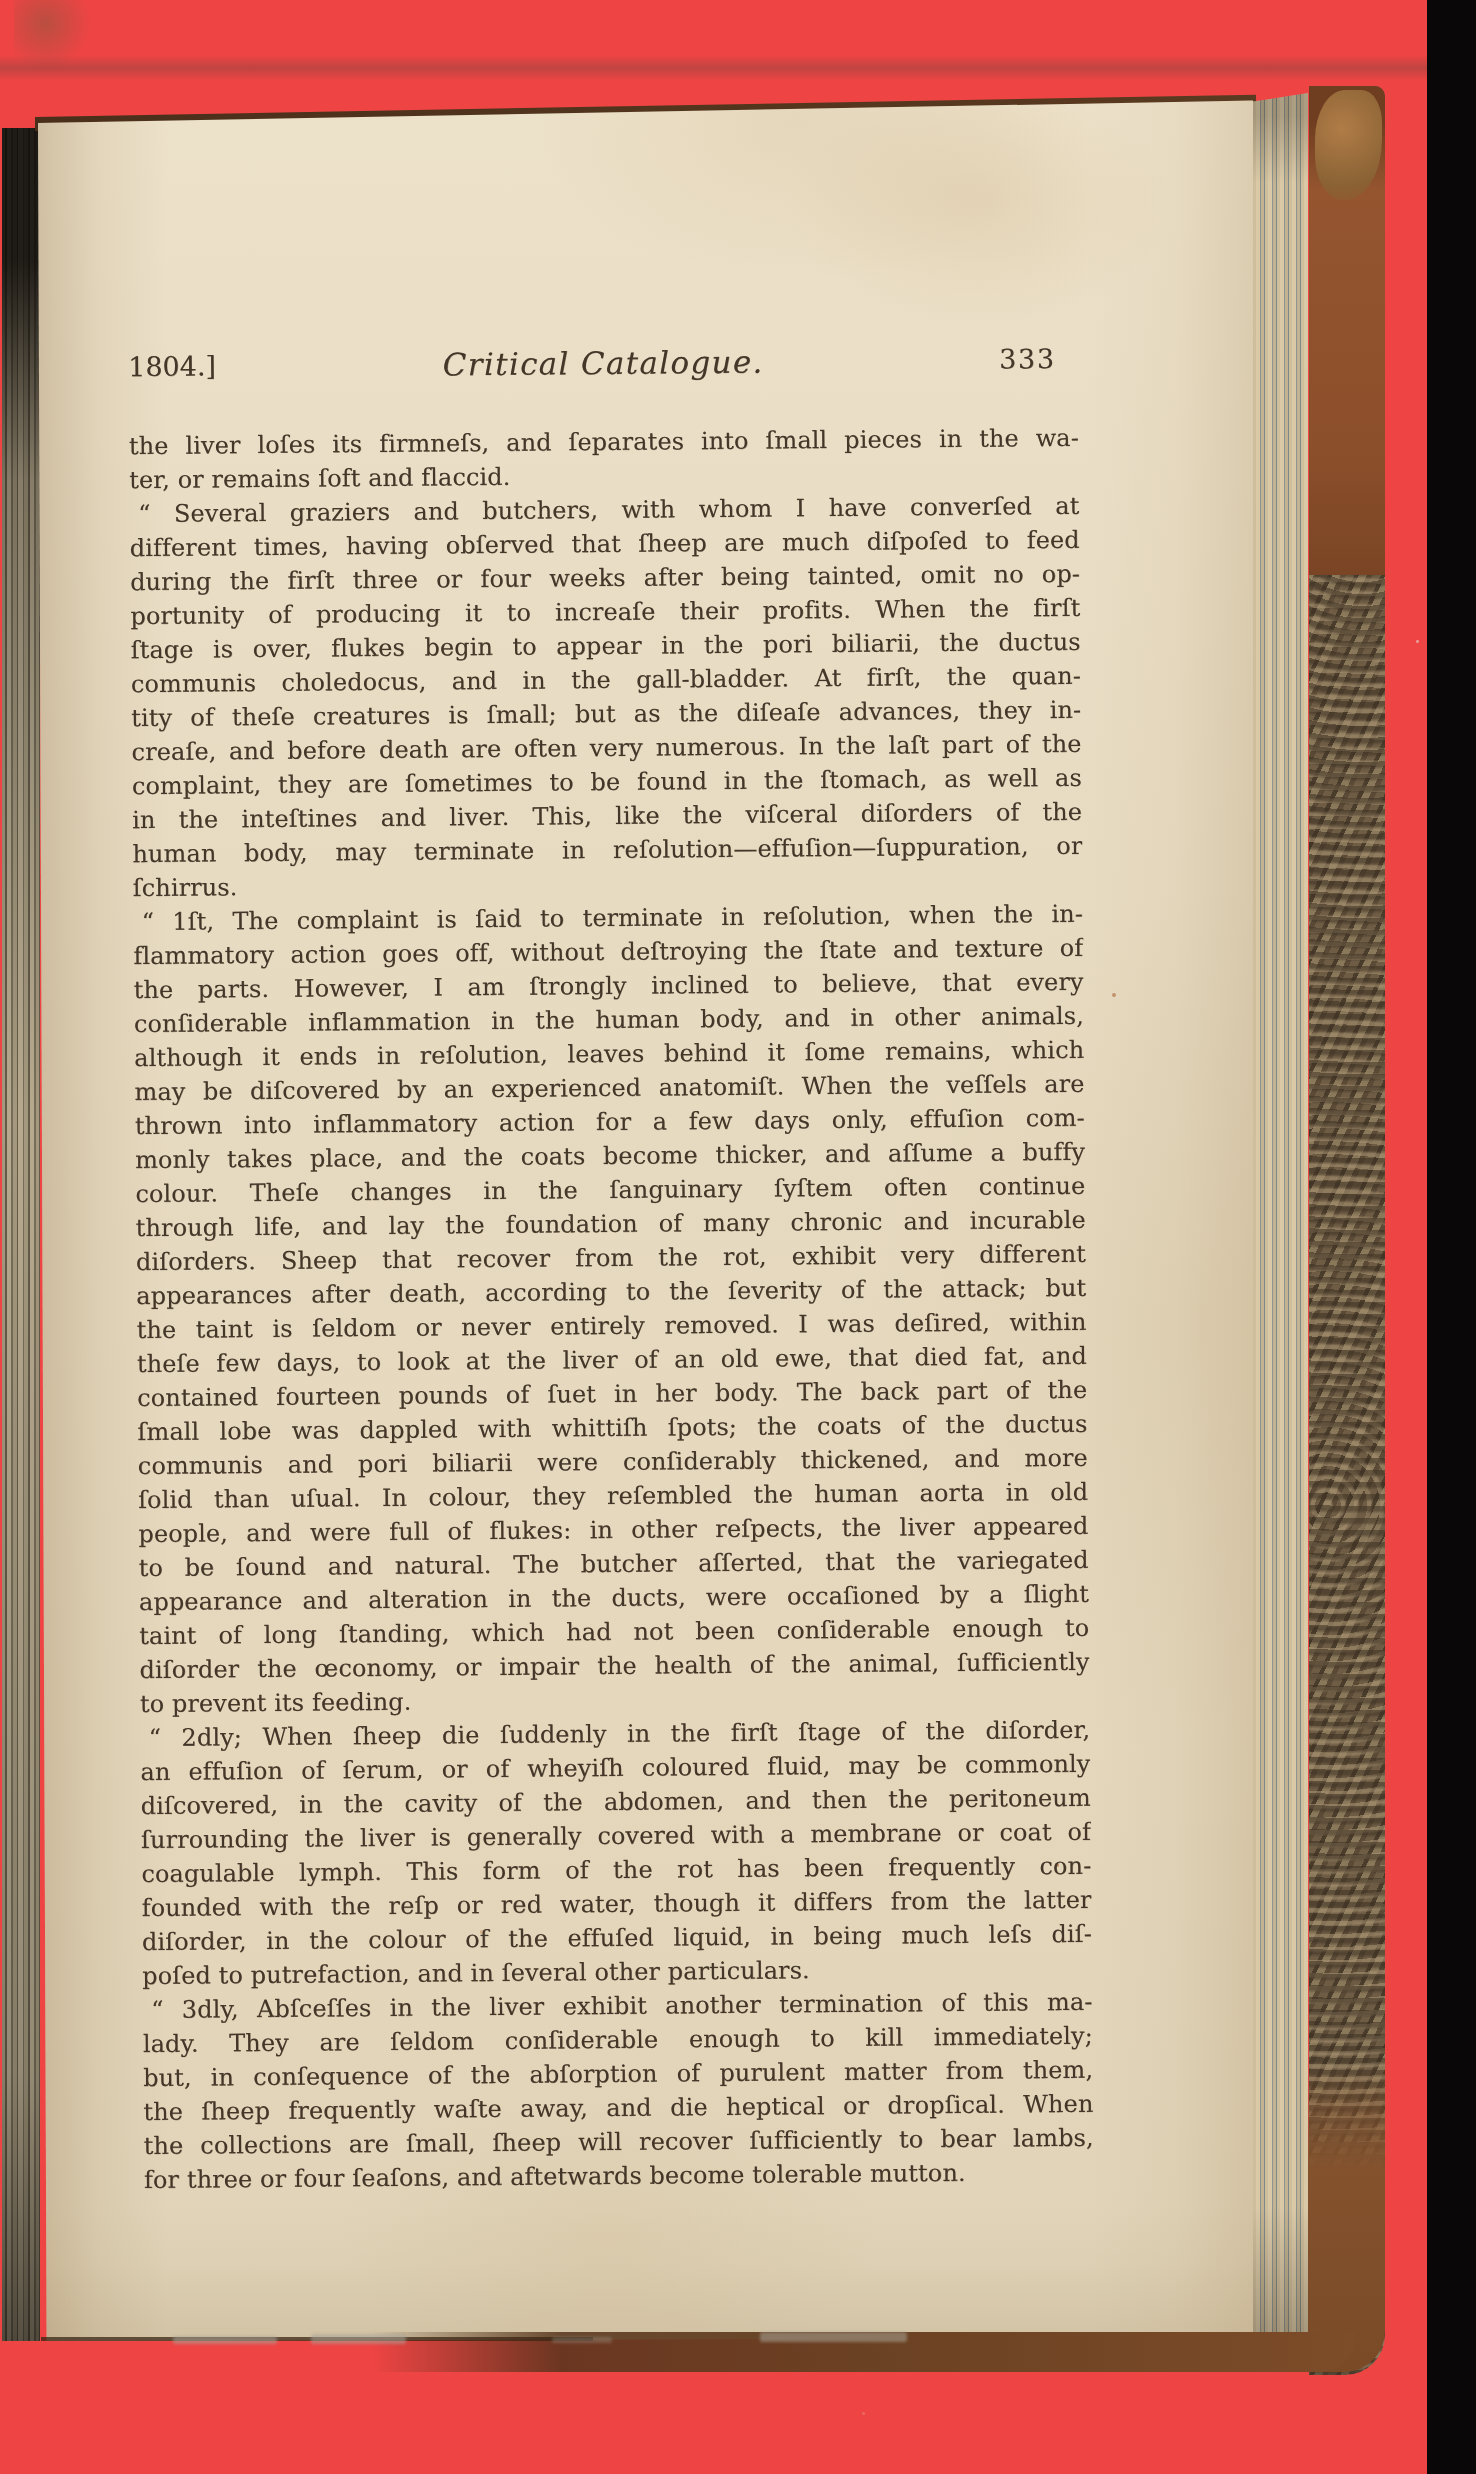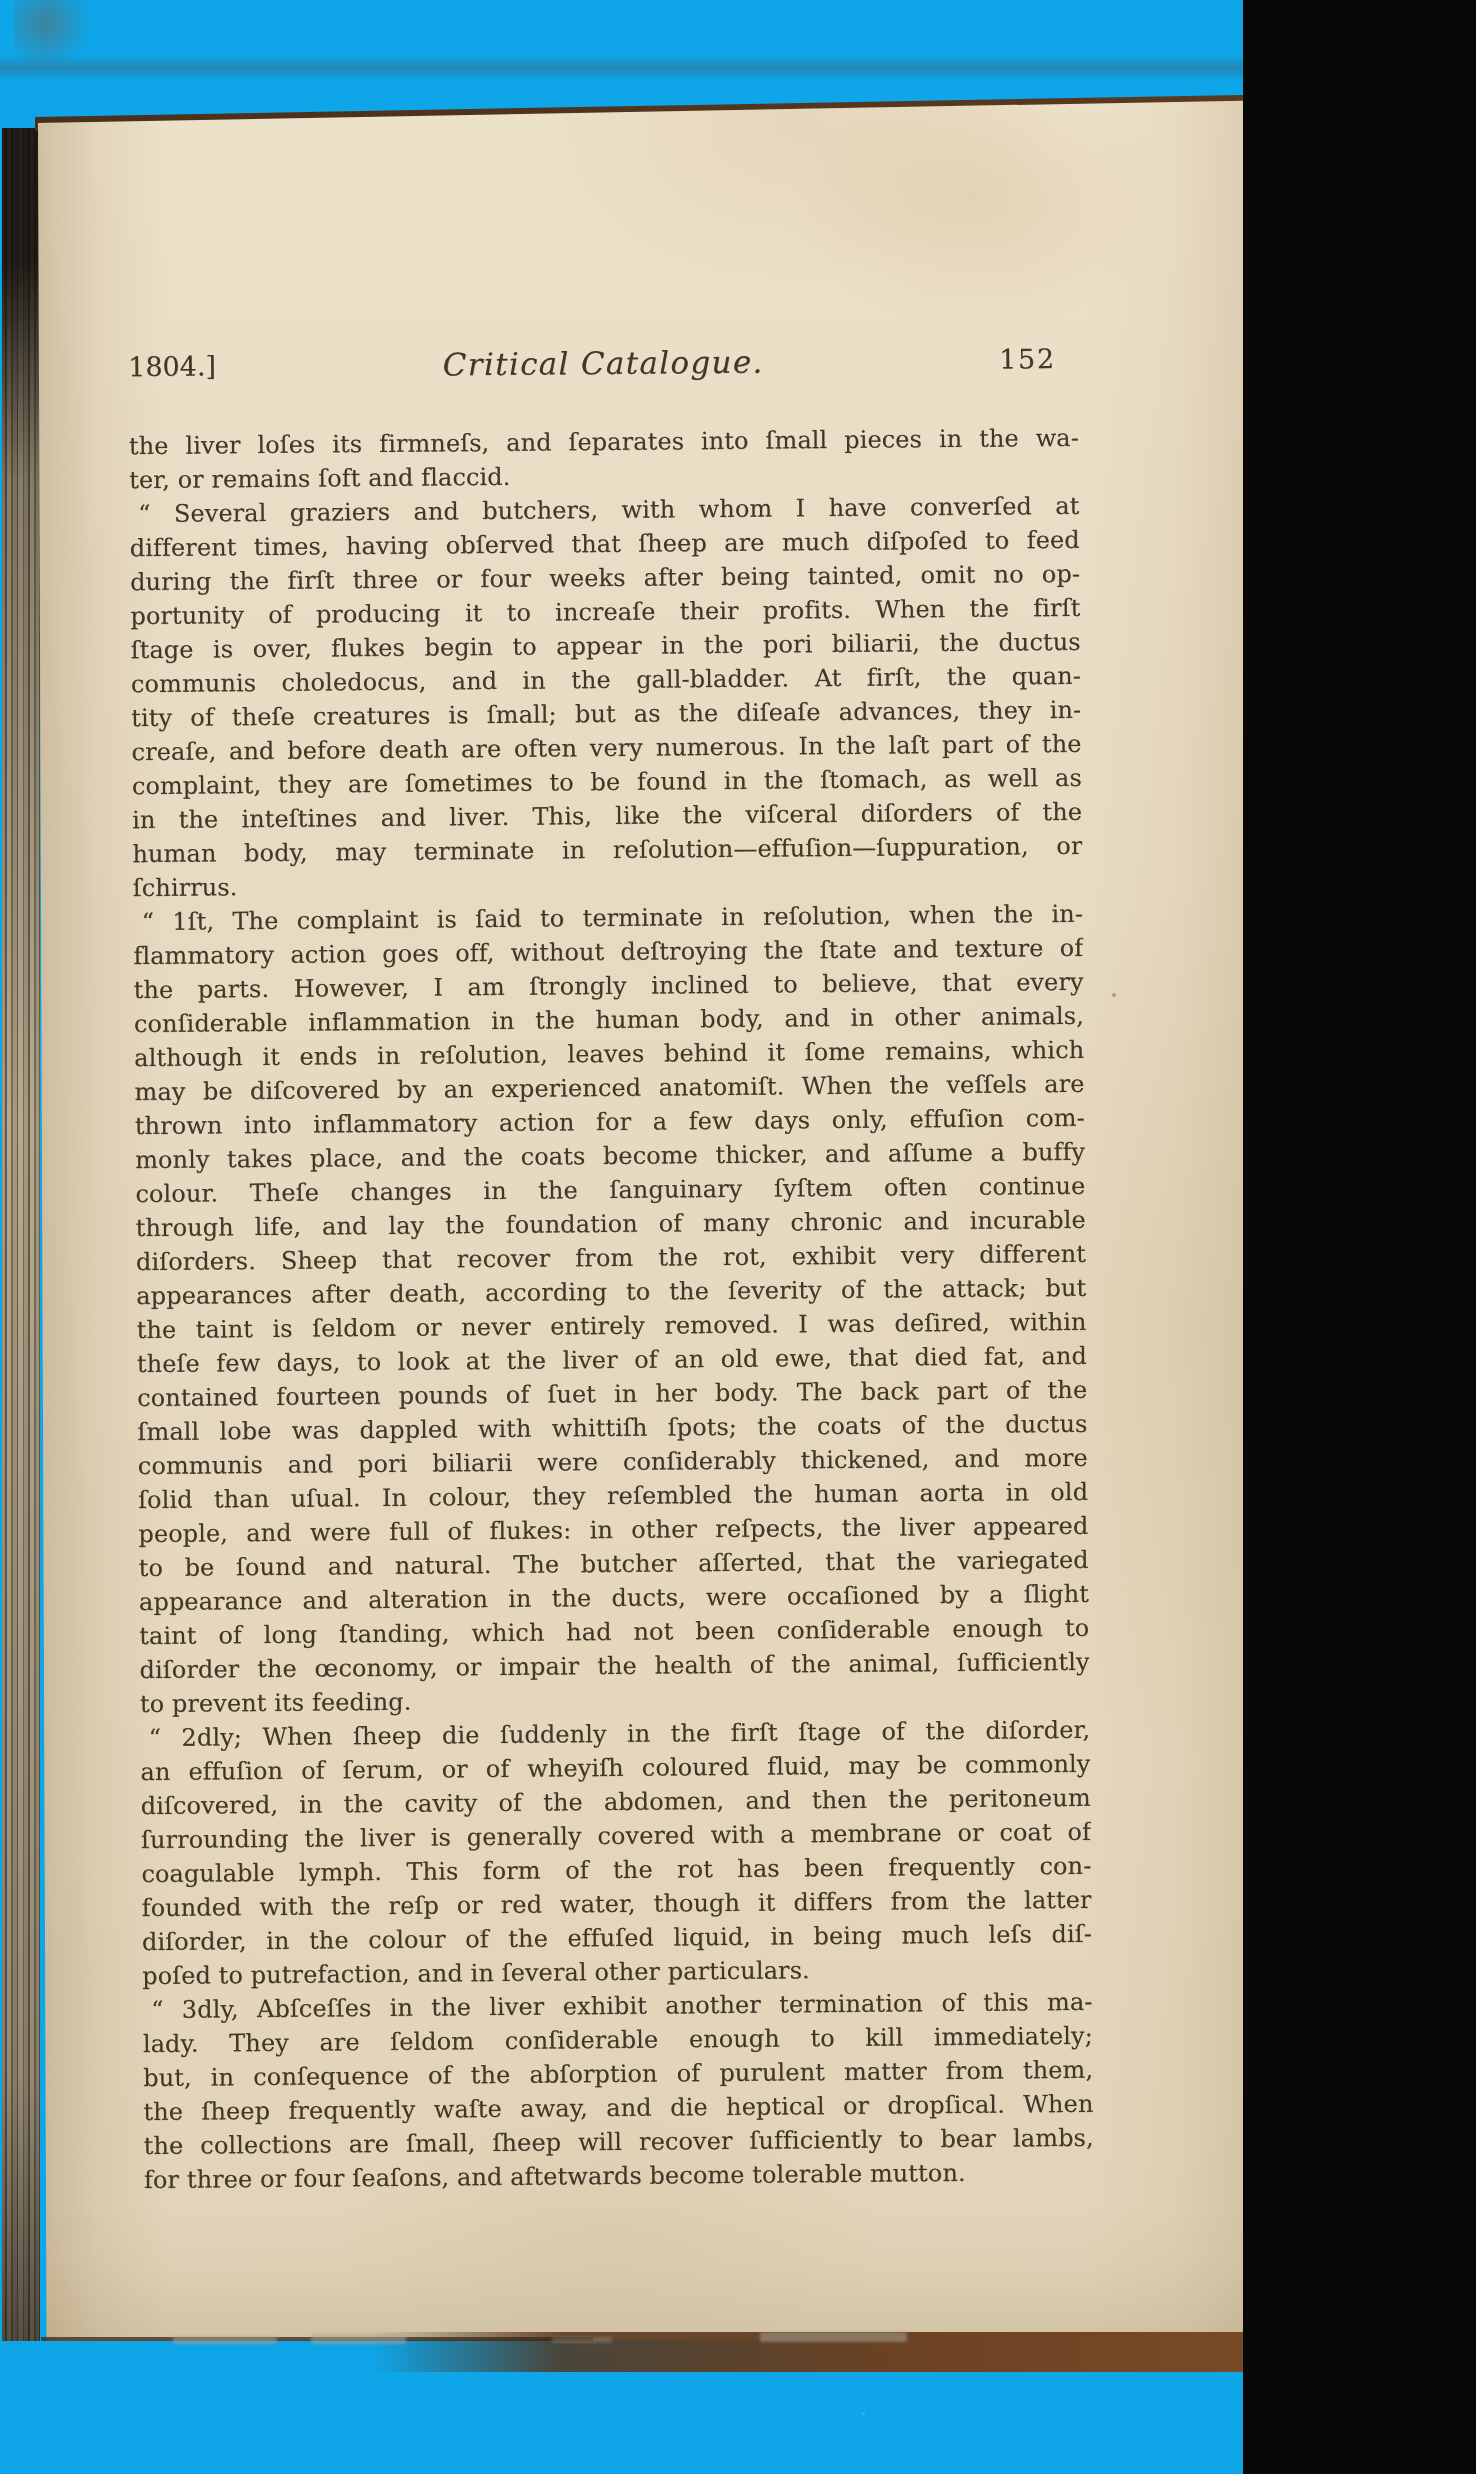--- a/index.html
+++ b/index.html
@@ -1,16 +1,16 @@
 <!DOCTYPE html>
 <html style="font-size:14px"><head>
 <meta charset="utf-8">
 <style>
   html,body{margin:0;padding:0;background:#090707;}
-  .scene{position:relative;width:1243px;height:2475px;background:#0ea5e9;overflow:hidden;
+  .scene{position:relative;width:1427px;height:2475px;background:#ef4444;overflow:hidden;
          font-family:"DejaVu Serif","Liberation Serif",serif;}
 
   
   .bg-sheen{position:absolute;left:0;top:55px;width:1477px;height:26px;
             background:linear-gradient(180deg,rgba(70,60,52,0.0),rgba(82,70,60,0.30),rgba(40,34,30,0.0));}
   .bg-mark{position:absolute;left:14px;top:0;width:78px;height:78px;
            background:radial-gradient(circle at 40% 30%,rgba(120,90,60,0.45),transparent 65%);}
   .speck{position:absolute;width:2.6px;height:2.6px;border-radius:50%;background:rgba(225,222,210,0.55);}
 
   
@@ -118,21 +118,21 @@
   <div class="page-bottom-line"></div>
   <div class="dust" style="left:173px;top:2336px;width:104px;height:7.8px;"></div>
   <div class="dust" style="left:311px;top:2334px;width:95px;height:9.5px;"></div>
   <div class="dust" style="left:760px;top:2332px;width:147px;height:10.4px;"></div>
   <div class="dust" style="left:552px;top:2337px;width:60px;height:6px;opacity:.6;"></div>
 
   <div class="text-wrap">
     <div class="hdr">
       <span class="date">1804.]</span>
       <span class="title">Critical Catalogue.</span>
-      <span class="pageno">152</span>
+      <span class="pageno">333</span>
     </div>
     <div class="body">
         <div class="paragraph">
           <div class="line">the liver loſes its firmneſs, and ſeparates into ſmall pieces in the wa-</div>
           <div class="line last">ter, or remains ſoft and flaccid.</div>
         </div>
         <div class="paragraph">
           <div class="line opener">“ Several graziers and butchers, with whom I have converſed at</div>
           <div class="line">different times, having obſerved that ſheep are much diſpoſed to feed</div>
           <div class="line">during the firſt three or four weeks after being tainted, omit no op-</div>

